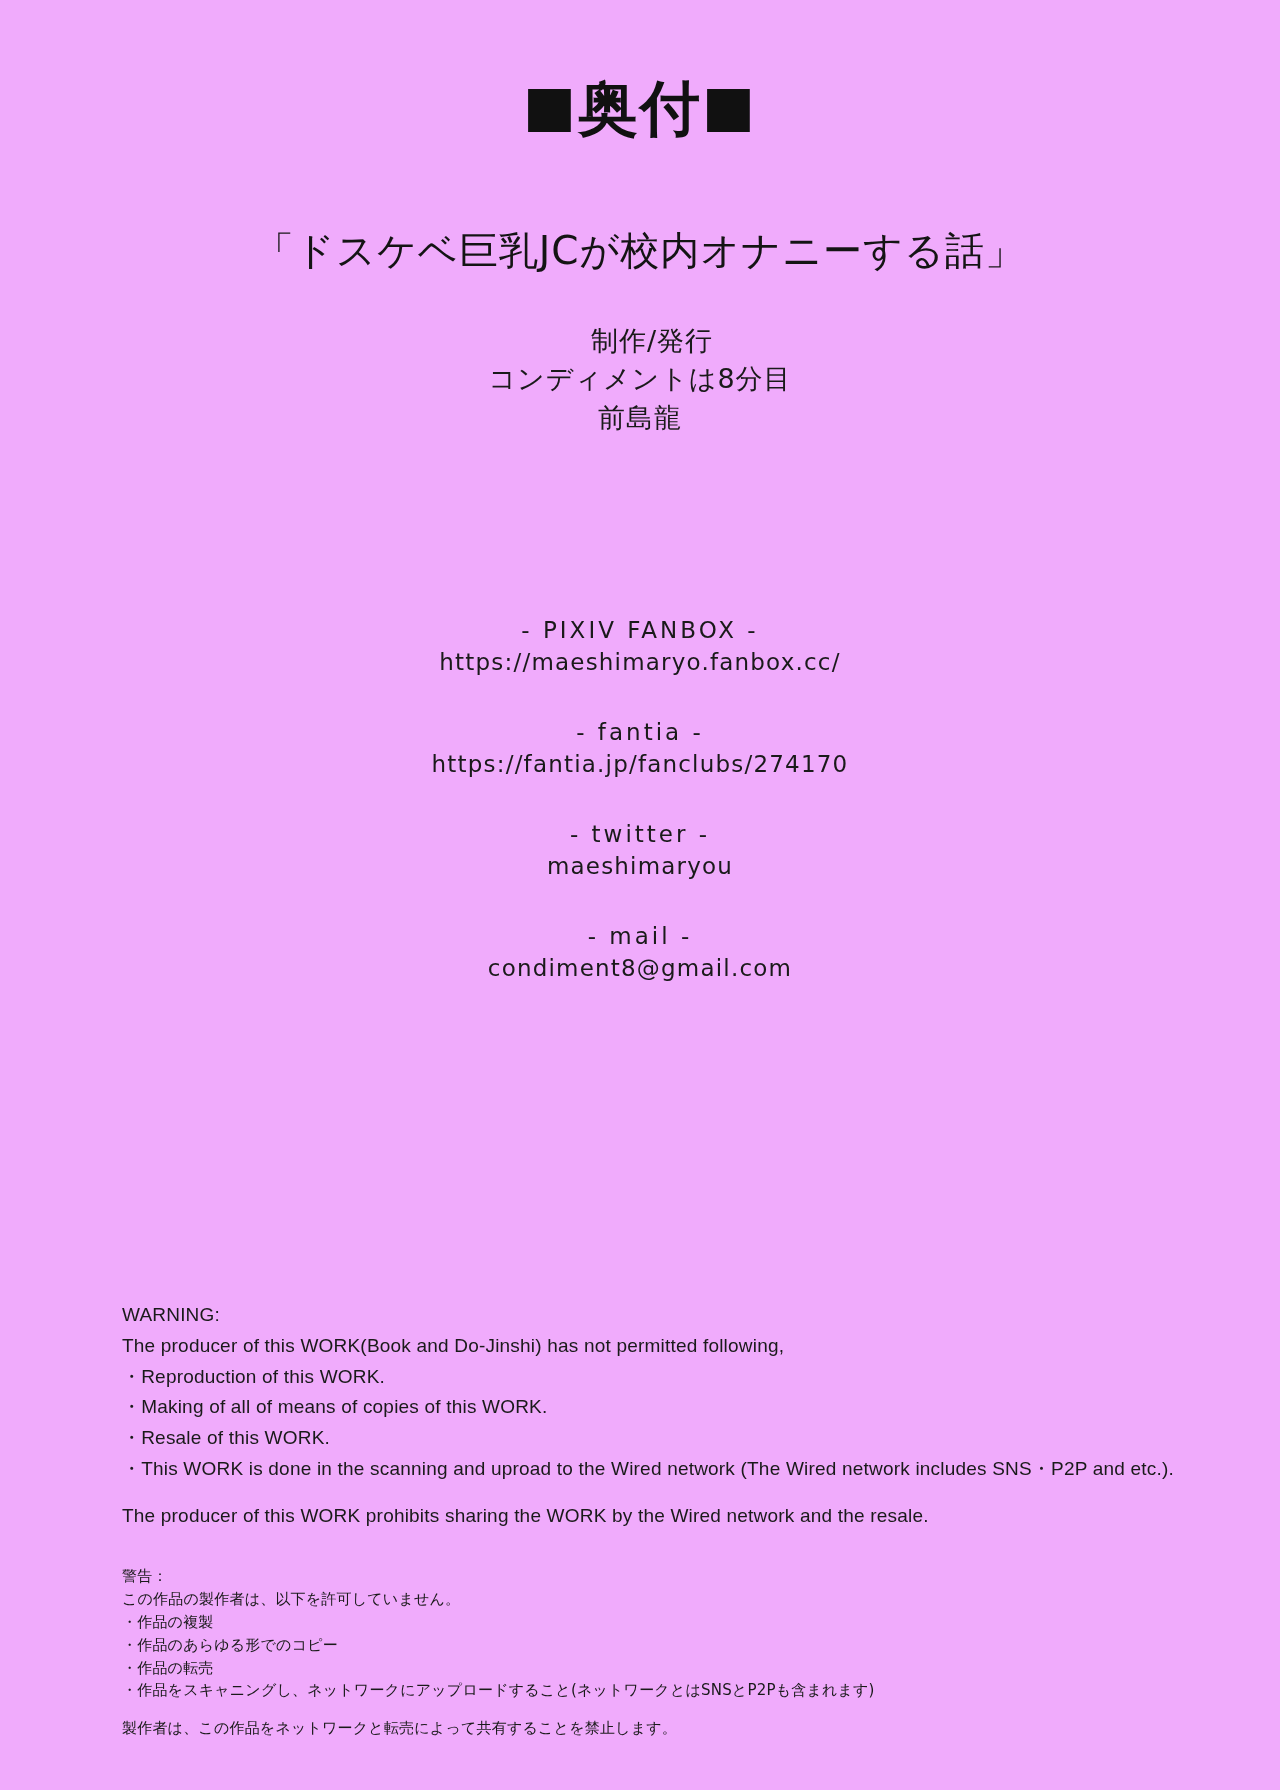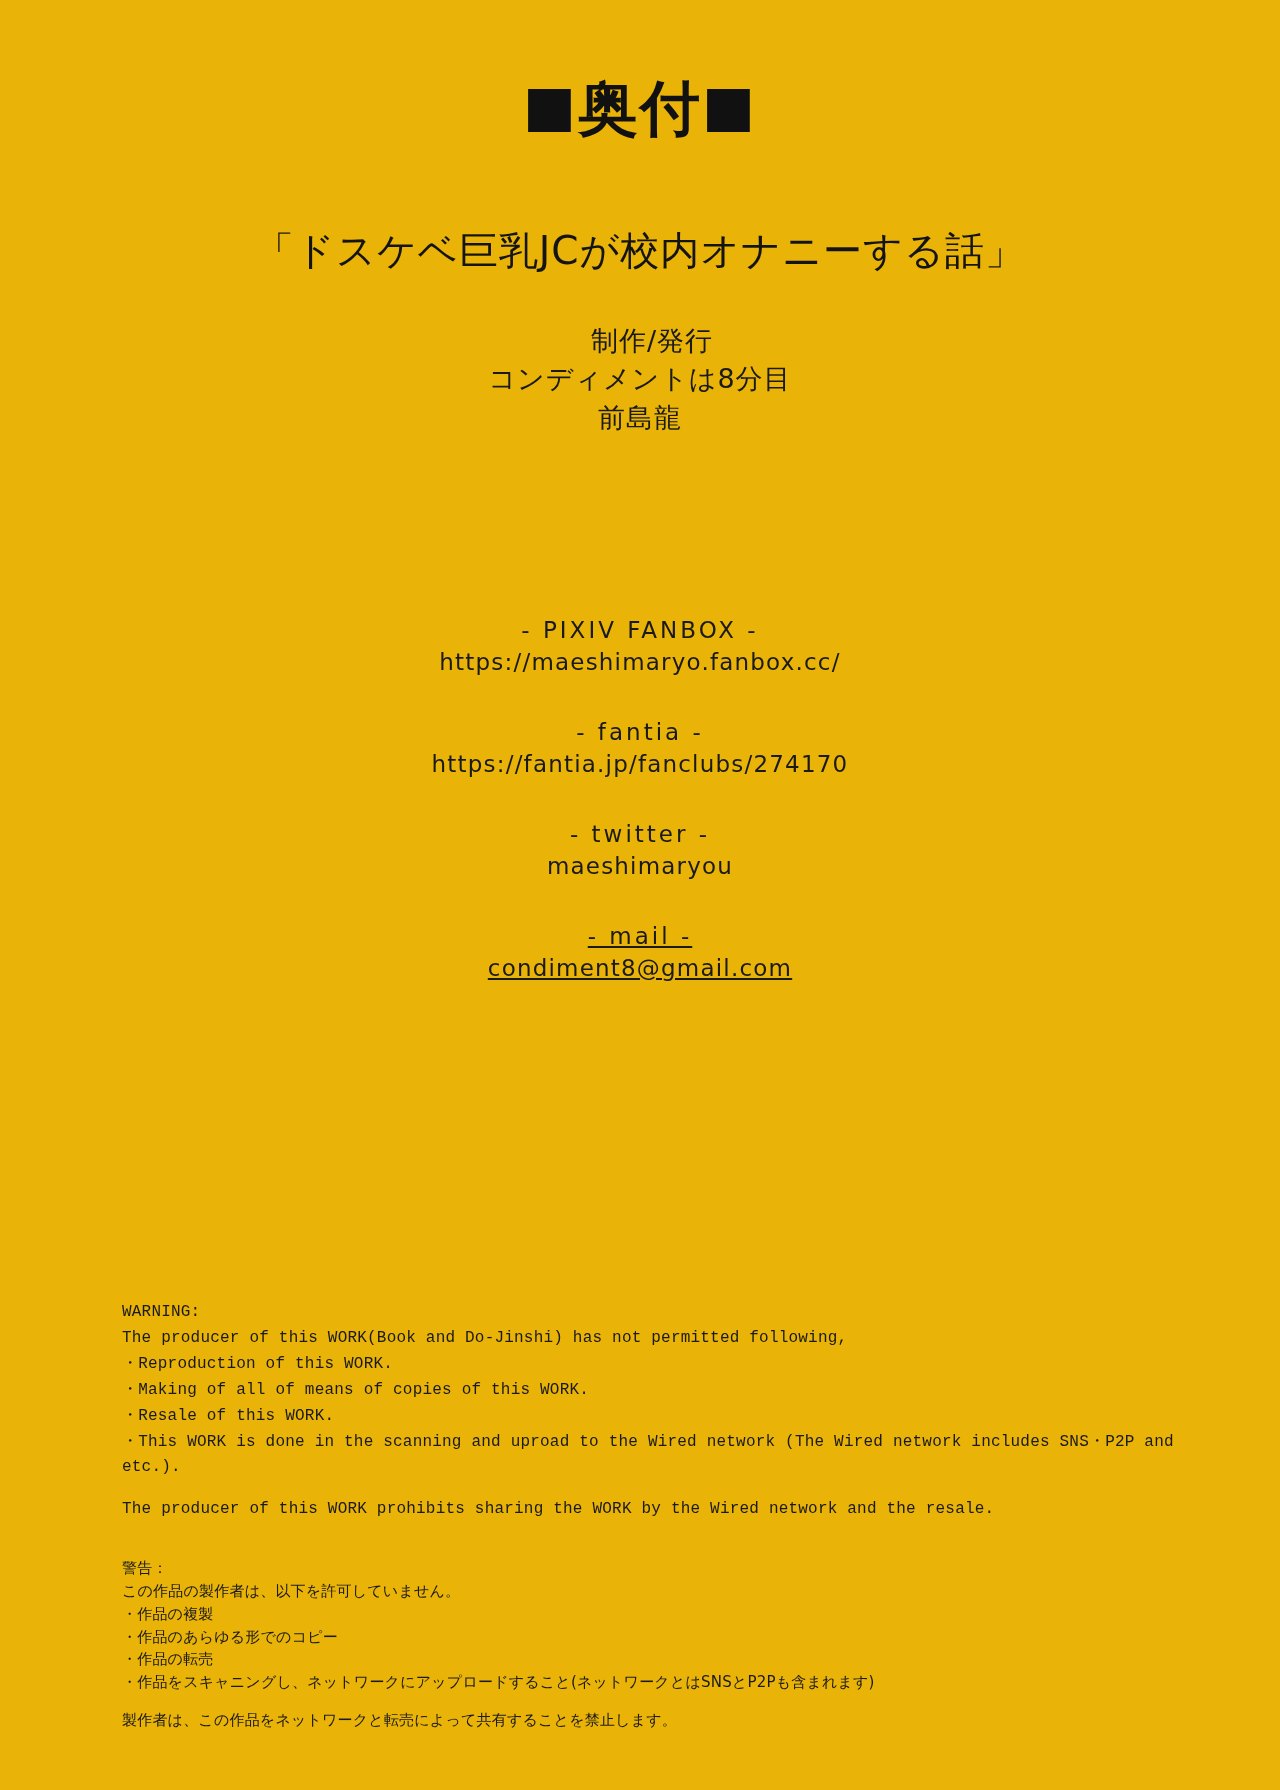--- a/index.html
+++ b/index.html
@@ -4,21 +4,21 @@
 <style>
   html, body {
     margin: 0;
     padding: 0;
     background: #ffffff;
   }
   .page {
     position: relative;
     width: 1280px;
     height: 1790px;
-    background: #eab308;
+    background: #f0abfc;
     margin: 0 auto;
     font-family: "DejaVu Sans", sans-serif;
     color: #1a1a1a;
     overflow: hidden;
   }
 
   
   .colophon-header {
     text-align: center;
     margin-top: 78px;
@@ -78,41 +78,41 @@
   }
 
   
   .links {
     margin-top: 180px;
     text-align: center;
   }
   .link-group {
     margin-bottom: 44px;
   }
-  .link-group:last-child { margin-bottom: 0; text-decoration: underline; }
+  .link-group:last-child { margin-bottom: 0; }
   .link-label {
     font-size: 23px;
     letter-spacing: 3px;
     margin-bottom: 6px;
   }
   .link-value {
     font-size: 23px;
     letter-spacing: 1.2px;
   }
 
   
   .warning-area {
     position: absolute;
     left: 122px;
     top: 1300px;
     right: 100px;
   }
   .warn-en {
-    font-family: Liberation Mono, monospace;
-    font-size: 16px;
+    font-family: Liberation Sans, sans-serif;
+    font-size: 19px;
     line-height: 1.62;
     color: #1a1a1a;
     letter-spacing: 0.2px;
   }
   .warn-en .para-gap { height: 16px; }
   .warn-jp {
     margin-top: 34px;
     font-size: 15px;
     line-height: 1.52;
     color: #1a1a1a;

